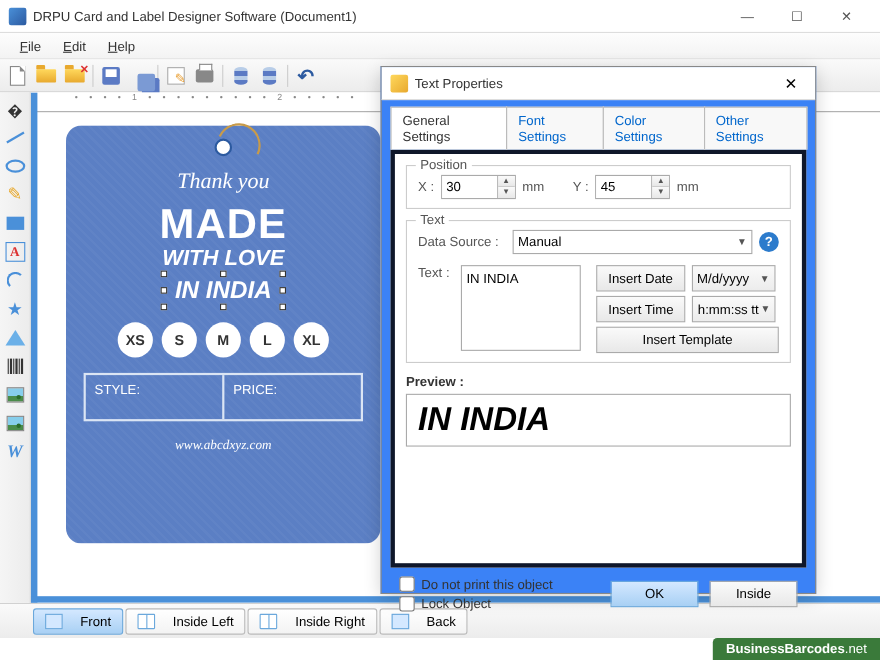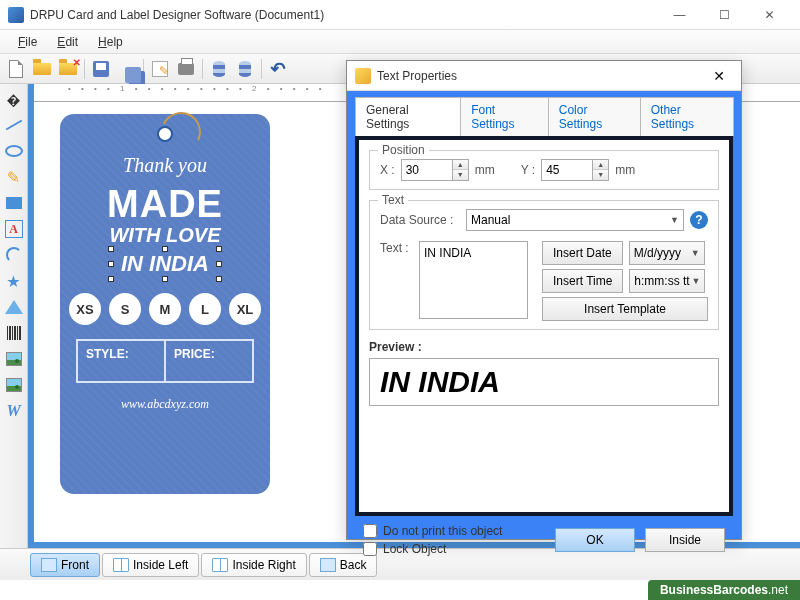--- a/index.html
+++ b/index.html
@@ -61,42 +61,42 @@
     
     
     .canvas-wrap { flex: 1; background: #fff; position: relative; overflow: hidden; }
     .ruler-h { position:absolute; top:0; left:0; right:0; height:18px; border-bottom:1px solid #aaa; background:#fff; font-size:8px; color:#888; }
     .ruler-h::after { content:'• • • • 1 • • • • • • • • • 2 • • • • •'; letter-spacing:4px; padding-left:40px; }
     .canvas-edge-l, .canvas-edge-r { position:absolute; top:0; bottom:0; width:6px; background:#4a90d9; }
     .canvas-edge-l { left:0; }
     .canvas-edge-b { position:absolute; left:0; right:0; bottom:0; height:6px; background:#4a90d9; }
     
     
-    .tag { position:absolute; left:32px; top:30px; width:210px; height:380px; background:#5b7fc4; border-radius:14px; color:#fff; text-align:center; padding-top:40px; background-image:repeating-linear-gradient(45deg,rgba(255,255,255,0.03) 0,rgba(255,255,255,0.03) 2px,transparent 2px,transparent 6px); }
+    .tag { position:absolute; left:32px; top:30px; width:286px; height:380px; background:#5b7fc4; border-radius:14px; color:#fff; text-align:center; padding-top:40px; background-image:repeating-linear-gradient(45deg,rgba(255,255,255,0.03) 0,rgba(255,255,255,0.03) 2px,transparent 2px,transparent 6px); }
     .tag-hole { position:absolute; top:12px; left:50%; transform:translateX(-50%); width:16px; height:16px; background:#fff; border-radius:50%; border:2px solid #2c5aa0; }
     .tag-string { position:absolute; top:-2px; left:48%; width:40px; height:40px; border:2px solid #c89b4a; border-radius:50%; border-left-color:transparent; border-bottom-color:transparent; transform:rotate(-20deg); }
     .tag .thanks { font-family:cursive; font-size:20px; font-style:italic; margin-bottom:6px; }
     .tag .made { font-size:38px; font-weight:bold; letter-spacing:1px; }
     .tag .love { font-size:20px; font-weight:600; font-style:italic; margin-top:-2px; }
     .tag .india-sel { display:inline-block; position:relative; padding:2px 10px; margin-top:2px; }
     .tag .india-sel .txt { font-size:22px; font-weight:600; font-style:italic; }
     .sel-handle { position:absolute; width:6px; height:6px; background:#fff; border:1px solid #333; }
     .sh-nw{top:-3px;left:-3px;} .sh-n{top:-3px;left:50%;margin-left:-3px;} .sh-ne{top:-3px;right:-3px;}
     .sh-w{top:50%;left:-3px;margin-top:-3px;} .sh-e{top:50%;right:-3px;margin-top:-3px;}
     .sh-sw{bottom:-3px;left:-3px;} .sh-s{bottom:-3px;left:50%;margin-left:-3px;} .sh-se{bottom:-3px;right:-3px;}
     .tag .sizes { display:flex; justify-content:center; gap:8px; margin-top:14px; }
     .tag .sizes .sz { width:32px; height:32px; background:#fff; color:#333; border-radius:50%; display:flex; align-items:center; justify-content:center; font-weight:bold; font-size:13px; }
     .tag .grid2 { display:flex; margin:14px 16px 0; border:2px solid #dbe5f4; }
-    .tag .grid2 .cell { flex:1; padding:6px 8px 20px; color:#fff; text-align:left; font-weight:700; }
+    .tag .grid2 .cell { flex:1; padding:6px 8px 20px; color:#fff; text-align:left; font-weight:400; }
     .tag .grid2 .cell:first-child { border-right:2px solid #dbe5f4; }
     .tag .url { margin-top:14px; font-style:italic; font-family:serif; }
     
     
     .page-tabs { height:32px; border-top:1px solid #ccc; display:flex; align-items:center; padding:0 30px; gap:2px; background:linear-gradient(#fafafa,#ececec); }
-    .page-tab { display:flex; align-items:center; gap:4px; padding:4px 10px; border:1px solid #bbb; border-radius:3px; background:linear-gradient(#fff,#f3f3f3); }
+    .page-tab { display:flex; align-items:center; gap:16px; padding:4px 10px; border:1px solid #bbb; border-radius:3px; background:linear-gradient(#fff,#f3f3f3); }
     .page-tab.active { background:linear-gradient(#d4e8ff,#a8d0f4); border-color:#6ba8dc; }
     .page-tab .pic { width:16px; height:14px; border:1px solid #6ba8dc; background:#d4e8ff; }
     .page-tab .pic.book { border-radius:1px; position:relative; background:#fff; }
     .page-tab .pic.book::after { content:''; position:absolute; left:50%; top:0; bottom:0; width:1px; background:#6ba8dc; }
     
     
     .dialog { position:absolute; left:346px; top:60px; width:396px; height:480px; background:#3b82f6; border:1px solid #888; box-shadow:0 4px 16px rgba(0,0,0,0.2); }
     .dialog-title { height:30px; display:flex; align-items:center; padding:0 8px; background:#fff; border-bottom:1px solid #ddd; }
     .dialog-title .dic { width:16px; height:16px; background:linear-gradient(135deg,#ffd85c,#e8a92e); margin-right:6px; border-radius:2px; }
     .dialog-title .dt { flex:1; color:#333; }

